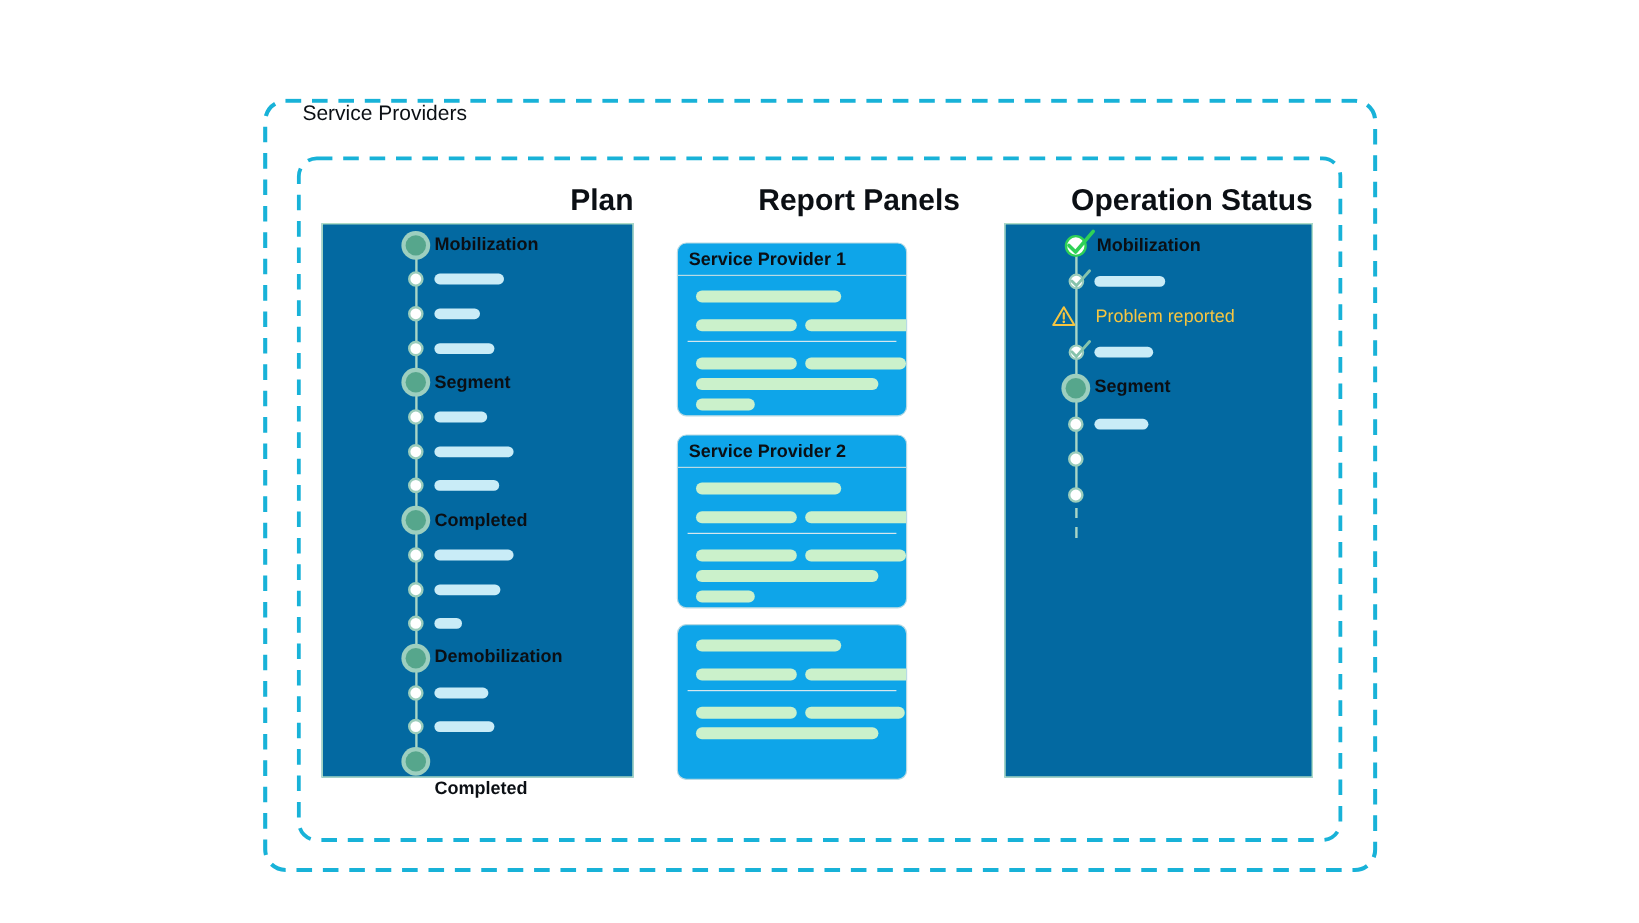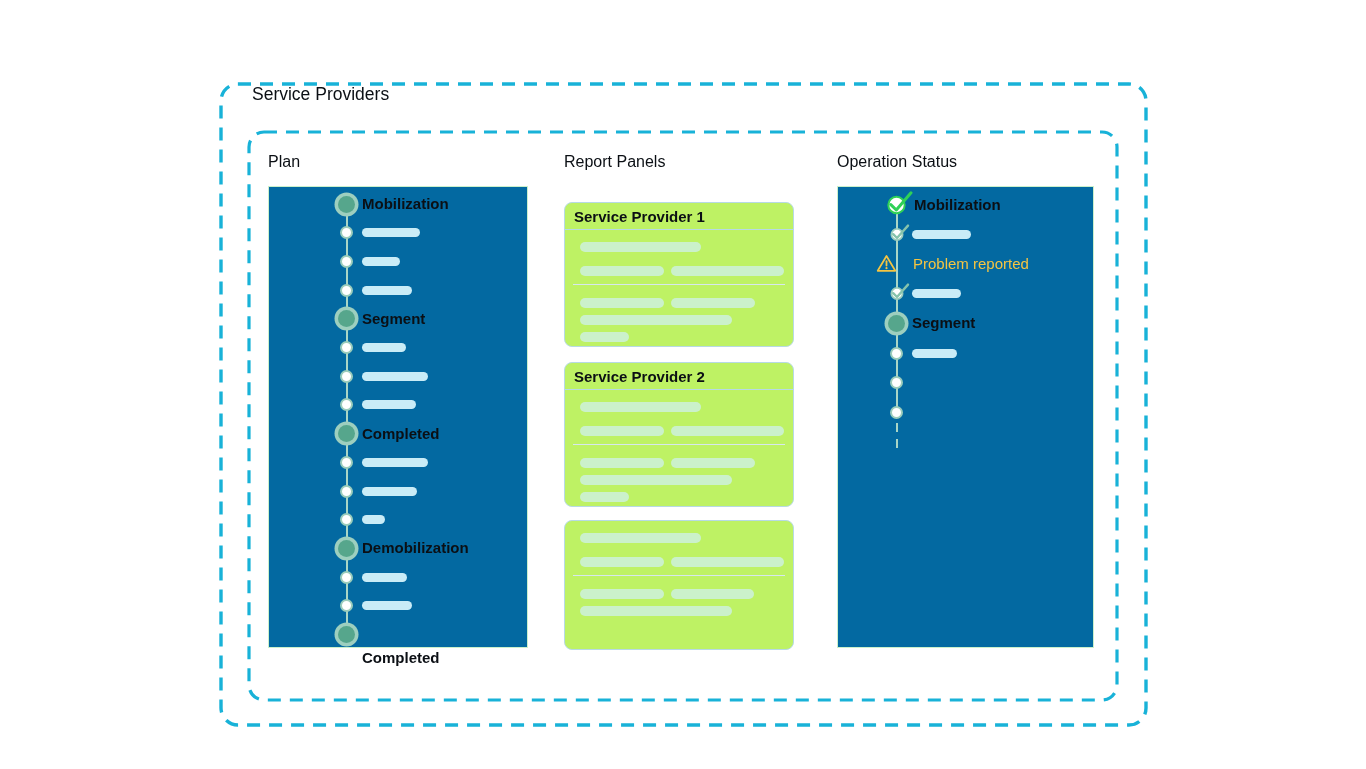--- a/index.html
+++ b/index.html
@@ -2,32 +2,32 @@
 <html><head>
 <meta charset="utf-8">
 <style>
   html,body{margin:0;padding:0;background:#fff;}
   body{width:1366px;height:769px;font-family:"Liberation Sans",sans-serif;color:#0b0f14;}
   .stage{position:relative;width:1366px;height:769px;overflow:hidden;background:#fff;}
   .abs{position:absolute;}
   .page-title{left:232px;top:44px;font-size:21.5px;font-weight:bold;letter-spacing:.1px;}
   .group-label{left:252px;top:84px;font-size:17.5px;font-weight:normal;}
   .dash-svg{position:absolute;pointer-events:none;}
-  .col-title{position:absolute;top:153px;font-size:16px;font-weight:normal;text-align:left;}
+  .col-title{position:absolute;top:153px;font-size:25px;font-weight:bold;text-align:right;}
   .panel{position:absolute;top:186px;height:462px;background:#0369a1;border:1.5px solid #cbf0cb;border-radius:0;box-sizing:border-box;}
   #plan-panel{left:268px;width:260px;}
   #status-panel{left:837px;width:257px;}
   .tl-line{position:absolute;width:2px;background:#a9d6c6;border-radius:1px;}
   .tl-dash{position:absolute;width:2px;background:repeating-linear-gradient(to bottom,#a9d6c6 0 9px,transparent 9px 16px);}
   .milestone-dot{position:absolute;width:17px;height:17px;border-radius:50%;background:#56a68c;box-shadow:0 0 0 3.5px #9dcfbf;}
   .step-dot{position:absolute;width:13px;height:13px;border-radius:50%;background:#fff;border:2px solid #9bcdbc;box-sizing:border-box;}
   .tl-label{position:absolute;font-size:15px;font-weight:bold;line-height:18px;white-space:nowrap;}
   .tl-warn-label{position:absolute;font-size:15px;font-weight:normal;line-height:18px;white-space:nowrap;color:#f5c542;}
   .bbar{position:absolute;height:9px;border-radius:4.5px;background:#c9ecf7;}
-  .card{position:absolute;left:564px;width:230px;background:#bef264;border:1.5px solid #b7dae4;border-radius:8px;box-sizing:border-box;overflow:hidden;}
+  .card{position:absolute;left:564px;width:192px;background:#0ea5e9;border:1.5px solid #b7dae4;border-radius:8px;box-sizing:border-box;overflow:hidden;}
   .card-header{font-size:15px;font-weight:bold;line-height:19px;padding:4px 9px 3px 9px;border-bottom:1px solid #b7dae4;}
   .card-body{padding:12px 12px 0 15px;}
   .bar-row{display:flex;gap:7px;margin-bottom:14px;}
   .bar-row.tight{margin-bottom:7px;}
   .bar-row.last{margin-bottom:9px;}
   .gbar{height:10px;border-radius:5px;background:#cbf1cb;flex:none;}
   .card-divider{height:1px;background:#d6e7ee;margin:-6px -4px 13px -7px;}
   .icon-abs{position:absolute;}
 </style>
 </head>

